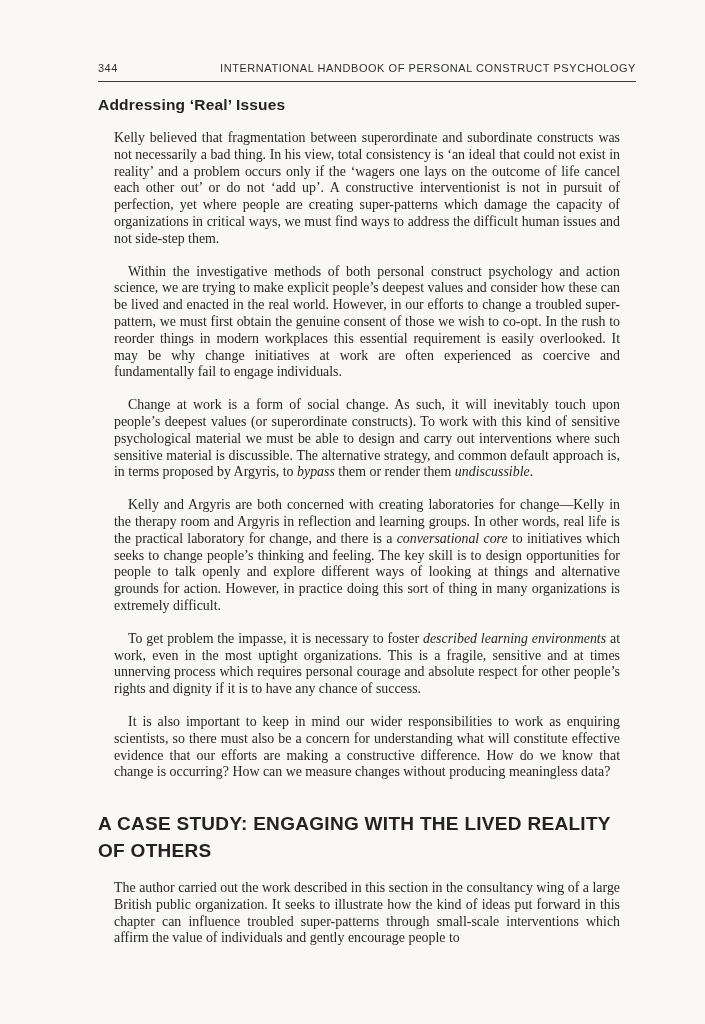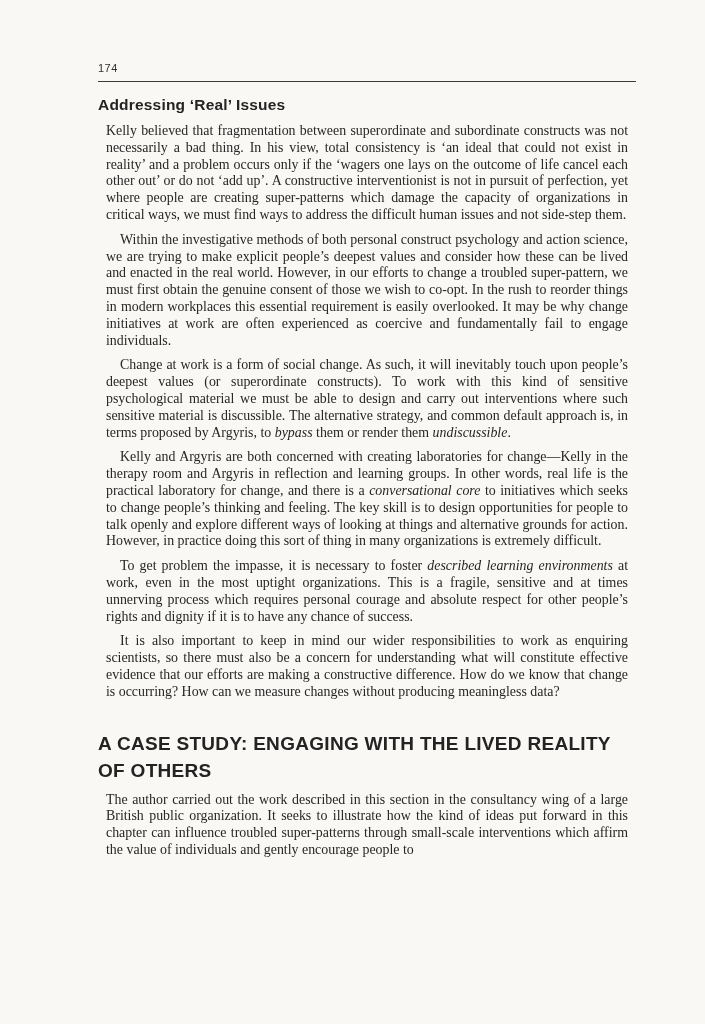--- a/index.html
+++ b/index.html
@@ -57,36 +57,37 @@
     letter-spacing: 0.3px;
     color: #232323;
     margin: 29px 0 7px 0;
     white-space: pre-line;
   }
   .blocks p {
     font-family: "Liberation Serif", serif;
     font-size: 13.9px;
     line-height: 16.8px;
     text-align: justify;
-    margin: 8px;
+    margin: 16px;
     color: #262626;
   }
   .blocks p.indent {
     text-indent: 14px;
   }
   .blocks p em {
   }
 </style>
 </head>
 <body>
 
 <div class="page">
   <div class="content">
     <div class="page-header">
-      <span class="page-number">174</span>
+      <span class="page-number">344</span>
+      <span class="running-head">INTERNATIONAL HANDBOOK OF PERSONAL CONSTRUCT PSYCHOLOGY</span>
     </div>
     <hr class="header-rule">
     <div class="blocks">
         <h2>Addressing ‘Real’ Issues</h2>
         <p><span>Kelly believed that fragmentation between superordinate and subordinate constructs was not necessarily a bad thing. In his view, total consistency is ‘an ideal that could not exist in reality’ and a problem occurs only if the ‘wagers one lays on the outcome of life cancel each other out’ or do not ‘add up’. A constructive interventionist is not in pursuit of perfection, yet where people are creating super-patterns which damage the capacity of organizations in critical ways, we must find ways to address the difficult human issues and not side-step them.</span></p>
         <p class="indent"><span>Within the investigative methods of both personal construct psychology and action science, we are trying to make explicit people’s deepest values and consider how these can be lived and enacted in the real world. However, in our efforts to change a troubled super-pattern, we must first obtain the genuine consent of those we wish to co-opt. In the rush to reorder things in modern workplaces this essential requirement is easily overlooked. It may be why change initiatives at work are often experienced as coercive and fundamentally fail to engage individuals.</span></p>
         <p class="indent"><span>Change at work is a form of social change. As such, it will inevitably touch upon people’s deepest values (or superordinate constructs). To work with this kind of sensitive psychological material we must be able to design and carry out interventions where such sensitive material is discussible. The alternative strategy, and common default approach is, in terms proposed by Argyris, to </span><em>bypass</em><span> them or render them </span><em>undiscussible</em><span>.</span></p>
         <p class="indent"><span>Kelly and Argyris are both concerned with creating laboratories for change—Kelly in the therapy room and Argyris in reflection and learning groups. In other words, real life is the practical laboratory for change, and there is a </span><em>conversational core</em><span> to initiatives which seeks to change people’s thinking and feeling. The key skill is to design opportunities for people to talk openly and explore different ways of looking at things and alternative grounds for action. However, in practice doing this sort of thing in many organizations is extremely difficult.</span></p>
         <p class="indent"><span>To get problem the impasse, it is necessary to foster </span><em>described learning environments</em><span> at work, even in the most uptight organizations. This is a fragile, sensitive and at times unnerving process which requires personal courage and absolute respect for other people’s rights and dignity if it is to have any chance of success.</span></p>
         <p class="indent"><span>It is also important to keep in mind our wider responsibilities to work as enquiring scientists, so there must also be a concern for understanding what will constitute effective evidence that our efforts are making a constructive difference. How do we know that change is occurring? How can we measure changes without producing meaningless data?</span></p>

